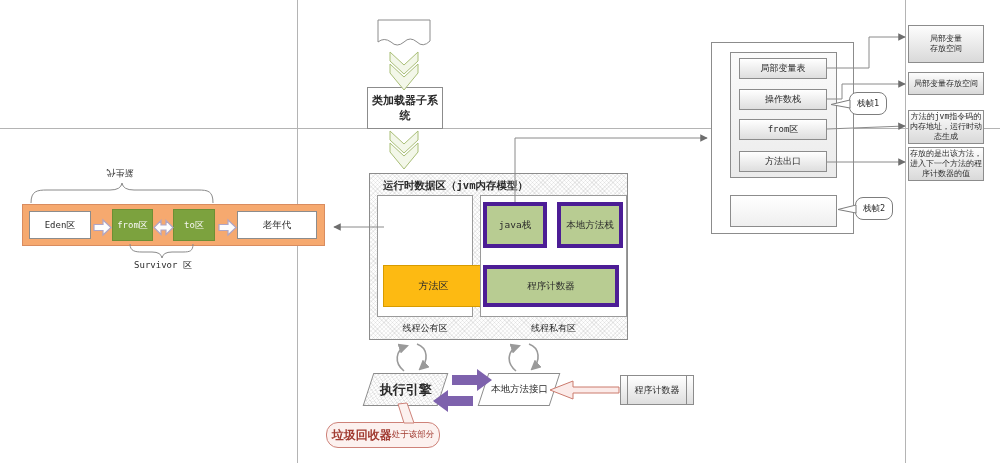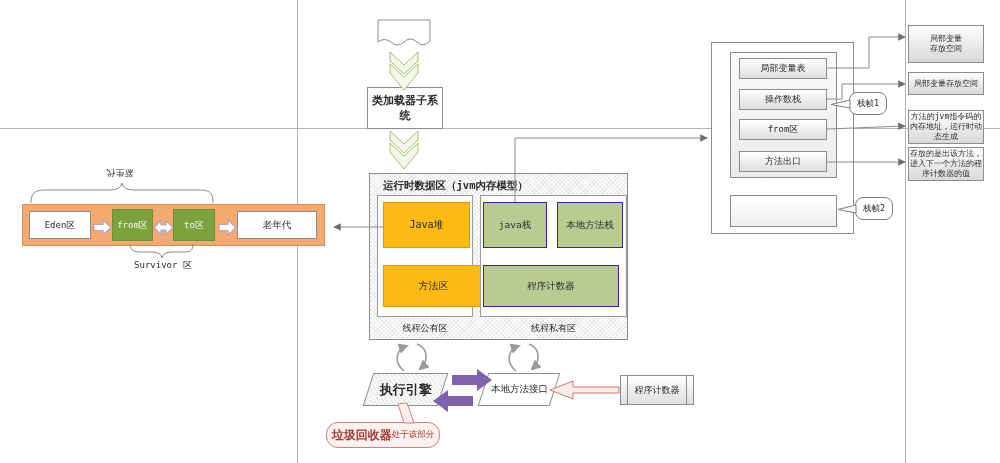--- a/index.html
+++ b/index.html
@@ -8,21 +8,21 @@
   .abs{position:absolute;box-sizing:border-box;}
   .vline{width:1px;background:#b4b4b4;top:0;height:463px;z-index:1;}
   .hline{height:1px;background:#b4b4b4;left:0;width:1000px;z-index:1;}
   .box{border:1px solid #8c8c8c;background:#fff;display:flex;align-items:center;justify-content:center;text-align:center;z-index:2;}
   .hatch{background-color:#fdfdfd;background-image:
       repeating-linear-gradient(45deg, rgba(0,0,0,0.06) 0 1px, transparent 1px 3px),
       repeating-linear-gradient(-45deg, rgba(0,0,0,0.06) 0 1px, transparent 1px 3px);}
   .grad{background:linear-gradient(#ffffff,#dedede);}
   .lbl{z-index:2;display:flex;align-items:center;justify-content:center;text-align:center;}
   .orange{background:#FDBA12;border:1px solid #D79B00;}
-  .sage{background:#B8CC92;border:1px solid #4c1d95;}
+  .sage{background:#B8CC92;border:4px solid #4c1d95;}
   .olive{background:#7CA23E;border:1px solid #6D8F34;color:#f6f6f2;}
   .para{transform:skewX(-18deg);border:1px solid #8c8c8c;z-index:2;display:flex;align-items:center;justify-content:center;}
   .para > span{transform:skewX(18deg);}
   .callout{border:1px solid #7d7d7d;border-radius:8px;background:#fff;z-index:2;
            display:flex;align-items:center;justify-content:center;font-size:8.5px;}
   svg.overlay{position:absolute;left:0;top:0;z-index:3;pointer-events:none;}
   .title-sm{font-weight:bold;font-size:10.5px;z-index:2;position:absolute;}
 </style>
 </head>
 <body>
@@ -50,23 +50,20 @@
   <div class="abs lbl" style="left:130px;top:259px;width:66px;height:12px;font-size:9px;">Survivor 区</div>
 
   <div class="abs lbl" style="left:378px;top:23px;width:52px;height:16px;font-size:9px;z-index:3;">class文件</div>
   <div class="abs box" style="left:367px;top:87px;width:76px;height:42px;font-size:11px;font-weight:bold;">
       <span>类加载器子系统</span>
     </div>
 
   <div class="abs hatch" style="left:369px;top:173px;width:259px;height:167px;border:1px solid #8c8c8c;z-index:2;"></div>
   <div class="title-sm" style="left:383px;top:179px;">运行时数据区（jvm内存模型）</div>
   <div class="abs box" style="left:377px;top:195px;width:96px;height:122px;border-color:#9a9a9a;"></div>
-  <div class="abs box orange" style="left:383px;top:202px;width:87px;height:46px;font-size:10px;">
-      <span>Java堆</span>
-    </div>
   <div class="abs box orange" style="left:383px;top:265px;width:101px;height:42px;font-size:10px;">
       <span>方法区</span>
     </div>
   <div class="abs box" style="left:480px;top:195px;width:147px;height:122px;border-color:#9a9a9a;"></div>
   <div class="abs box sage" style="left:483px;top:202px;width:64px;height:46px;font-size:9.5px;">
       <span>java栈</span>
     </div>
   <div class="abs box sage" style="left:557px;top:202px;width:66px;height:46px;font-size:9.5px;">
       <span>本地方法栈</span>
     </div>

